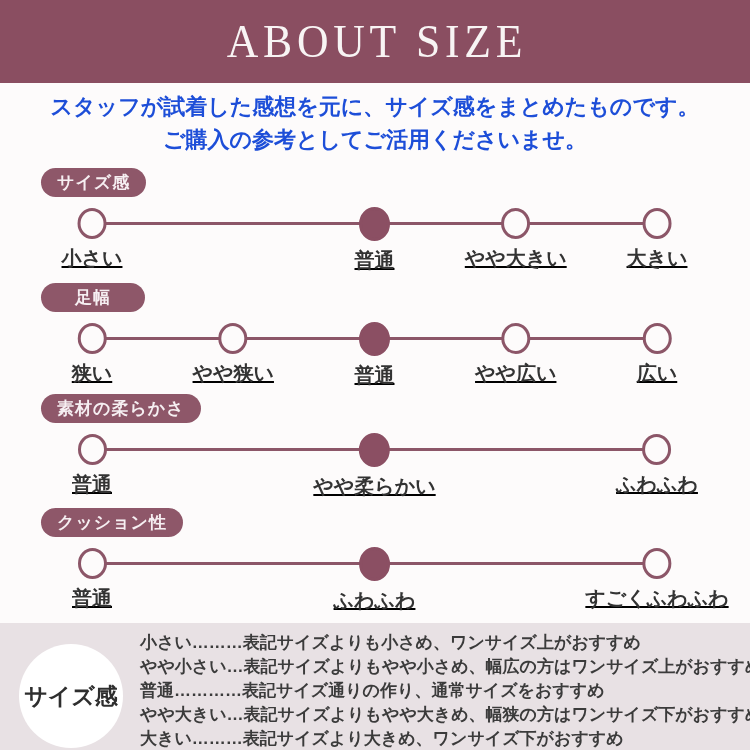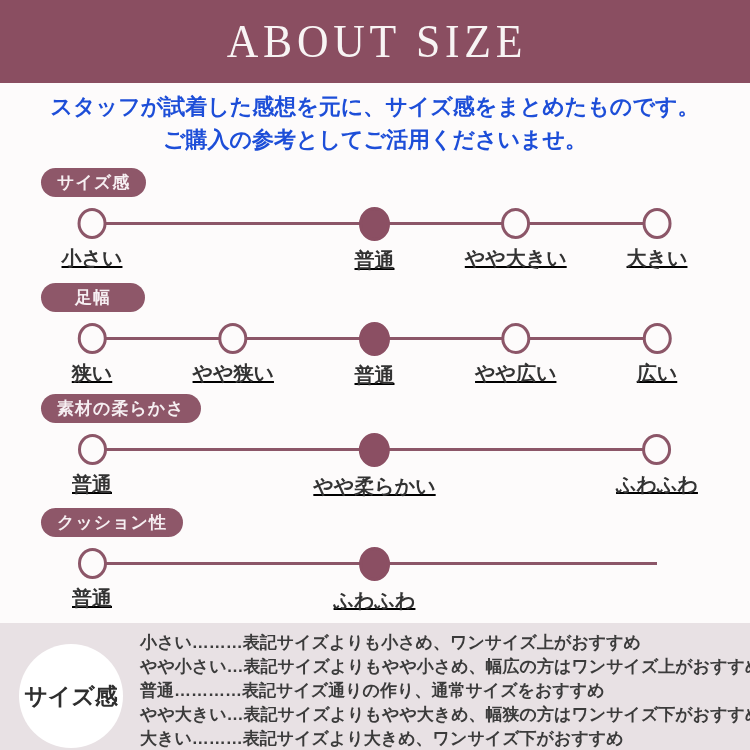--- a/index.html
+++ b/index.html
@@ -222,20 +222,24 @@
     <div class="scale">
       <div class="line"></div>
       <div class="pt" style="left:0%">
         <div class="dot"></div>
         <div class="lbl">普通</div>
       </div>
       <div class="pt" style="left:50%">
         <div class="dot filled"></div>
         <div class="lbl">ふわふわ</div>
       </div>
+      <div class="pt" style="left:100%">
+        <div class="dot"></div>
+        <div class="lbl">すごくふわふわ</div>
+      </div>
     </div>
   </div>
 
   <div class="legend">
     <div class="badge-circle">サイズ感</div>
     <div class="legend-lines">
       <div>小さい………表記サイズよりも小さめ、ワンサイズ上がおすすめ</div>
       <div>やや小さい…表記サイズよりもやや小さめ、幅広の方はワンサイズ上がおすすめ</div>
       <div>普通…………表記サイズ通りの作り、通常サイズをおすすめ</div>
       <div>やや大きい…表記サイズよりもやや大きめ、幅狭の方はワンサイズ下がおすすめ</div>

